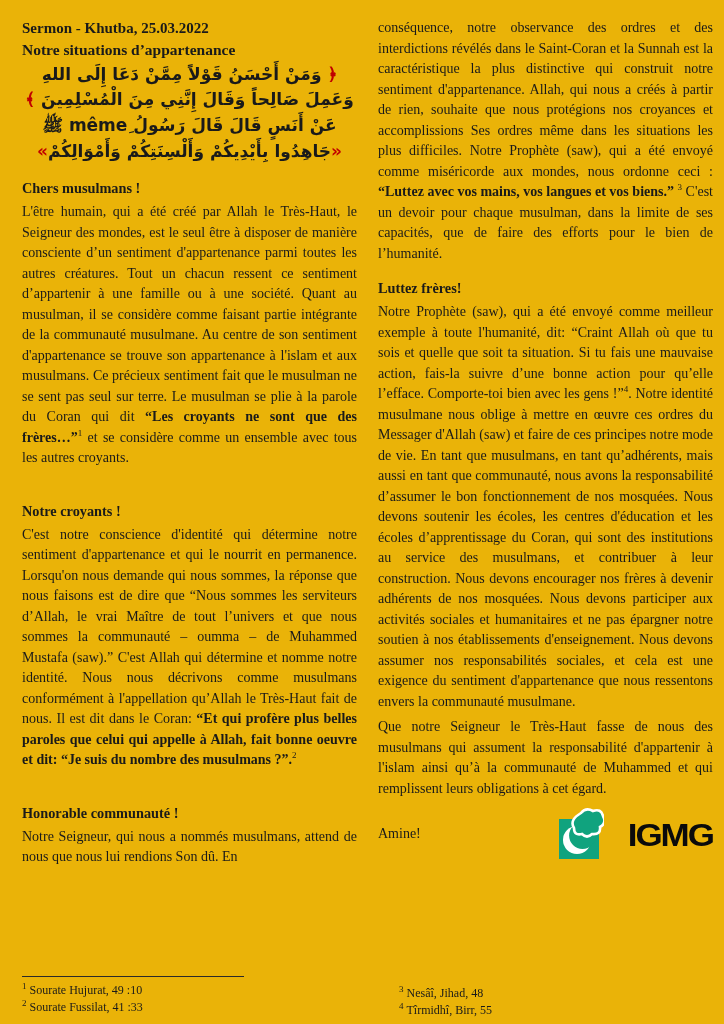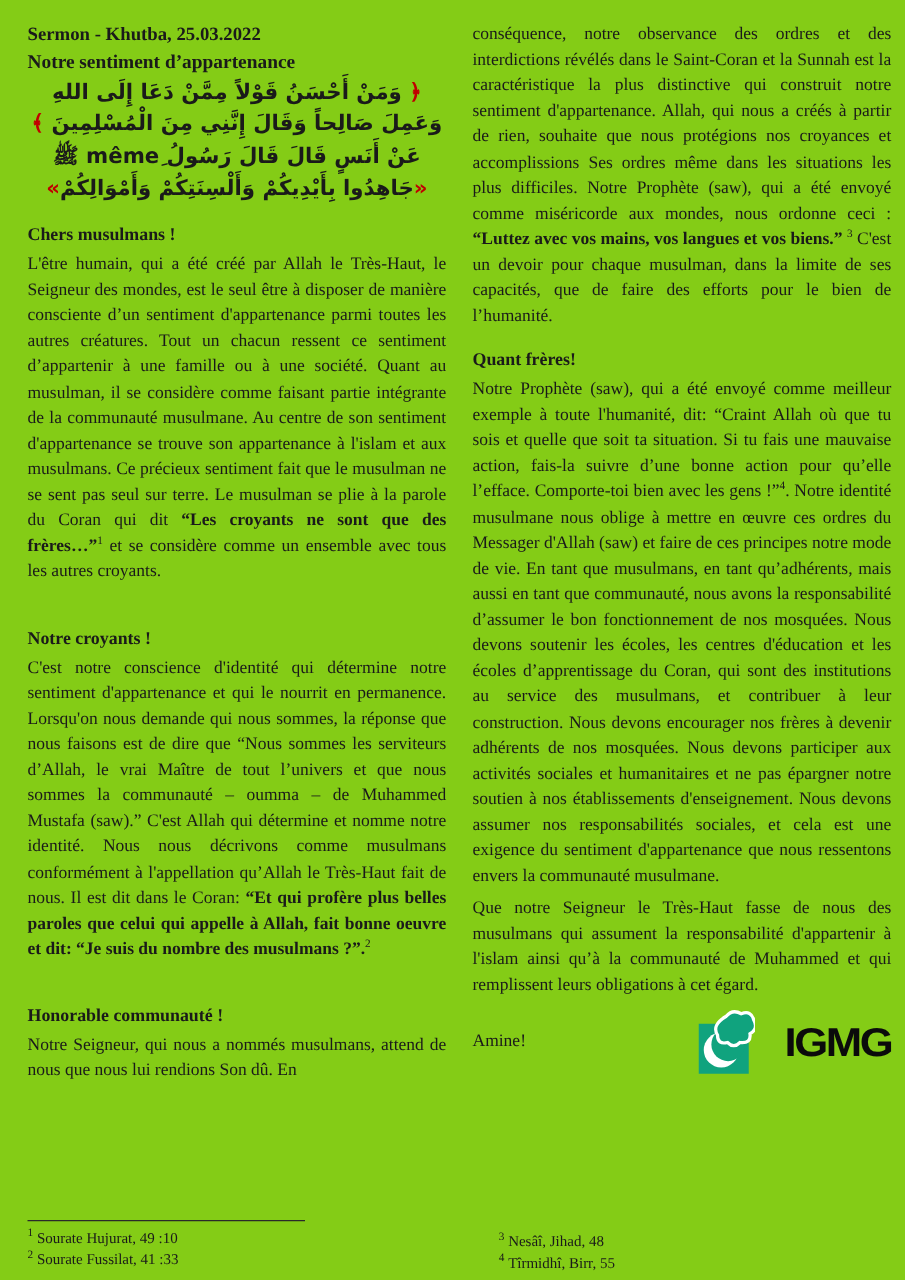--- a/index.html
+++ b/index.html
@@ -1,20 +1,20 @@
 <!DOCTYPE html>
 <html lang="fr" style="--accent-red: #C00000;"><head>
 <meta charset="utf-8">
 <style>
   :root { --accent-red:#C00000; --ink:#1a1a1a; }
   * { box-sizing:border-box; }
   html,body { margin:0; padding:0; background:#e8e8e8; }
   .page {
     position:relative; width:724px; height:1024px; margin:0 auto;
-    background:#84cc16; overflow:hidden;
+    background:#eab308; overflow:hidden;
     font-family:"Liberation Serif", serif; color:var(--ink);
   }
   .col { position:absolute; top:18px; width:335px; }
   .col-left  { left:22px; }
   .col-right { left:378px; }
 
   .doc-info  { font-size:15px; font-weight:600; line-height:21px; }
   .doc-title { font-size:15.5px; font-weight:bold; line-height:22px; }
 
   .arabic {
@@ -56,40 +56,40 @@
     transform:scaleY(0.92); line-height:1;
   }
 </style>
 </head>
 <body>
 
 <div class="page">
 
   <div class="col col-left">
     <div class="doc-info">Sermon - Khutba, 25.03.2022</div>
-    <div class="doc-title">Notre sentiment d’appartenance</div>
+    <div class="doc-title">Notre situations d’appartenance</div>
 
     <div class="arabic" dir="rtl"><span class="red">﴿ </span><span>وَمَنْ أَحْسَنُ قَوْلاً مِمَّنْ دَعَا إِلَى اللهِ وَعَمِلَ صَالِحاً وَقَالَ إِنَّنِي مِنَ الْمُسْلِمِينَ </span><span class="red">﴾</span></div>
     <div class="arabic" dir="rtl"><span>عَنْ أَنَسٍ قَالَ قَالَ رَسُولُ mêmeِ </span><span>ﷺ</span></div>
     <div class="arabic" dir="rtl"><span class="red">«</span><span>جَاهِدُوا بِأَيْدِيكُمْ وَأَلْسِنَتِكُمْ وَأَمْوَالِكُمْ</span><span class="red">»</span></div>
 
     <h3 class="sec-h first">Chers musulmans !</h3>
     <p class="body"><span>L'être humain, qui a été créé par Allah le Très-Haut, le Seigneur des mondes, est le seul être à disposer de manière consciente d’un sentiment d'appartenance parmi toutes les autres créatures. Tout un chacun ressent ce sentiment d’appartenir à une famille ou à une société. Quant au musulman, il se considère comme faisant partie intégrante de la communauté musulmane. Au centre de son sentiment d'appartenance se trouve son appartenance à l'islam et aux musulmans. Ce précieux sentiment fait que le musulman ne se sent pas seul sur terre. Le musulman se plie à la parole du Coran qui dit </span><span class="b">“Les croyants ne sont que des frères…”</span><sup>1</sup><span> et se considère comme un ensemble avec tous les autres croyants.</span></p>
 
     <h3 class="sec-h">Notre croyants !</h3>
     <p class="body"><span>C'est notre conscience d'identité qui détermine notre sentiment d'appartenance et qui le nourrit en permanence. Lorsqu'on nous demande qui nous sommes, la réponse que nous faisons est de dire que “Nous sommes les serviteurs d’Allah, le vrai Maître de tout l’univers et que nous sommes la communauté – oumma – de Muhammed Mustafa (saw).” C'est Allah qui détermine et nomme notre identité. Nous nous décrivons comme musulmans conformément à l'appellation qu’Allah le Très-Haut fait de nous. Il est dit dans le Coran: </span><span class="b">“Et qui profère plus belles paroles que celui qui appelle à Allah, fait bonne oeuvre et dit: “Je suis du nombre des musulmans ?”.</span><sup>2</sup></p>
 
     <h3 class="sec-h">Honorable communauté !</h3>
     <p class="body"><span>Notre Seigneur, qui nous a nommés musulmans, attend de nous que nous lui rendions Son dû. En</span></p>
   </div>
 
   <div class="col col-right">
     <p class="body"><span>conséquence, notre observance des ordres et des interdictions révélés dans le Saint-Coran et la Sunnah est la caractéristique la plus distinctive qui construit notre sentiment d'appartenance. Allah, qui nous a créés à partir de rien, souhaite que nous protégions nos croyances et accomplissions Ses ordres même dans les situations les plus difficiles. Notre Prophète (saw), qui a été envoyé comme miséricorde aux mondes, nous ordonne ceci : </span><span class="b">“Luttez avec vos mains, vos langues et vos biens.”</span><span> </span><sup>3</sup><span> C'est un devoir pour chaque musulman, dans la limite de ses capacités, que de faire des efforts pour le bien de l’humanité.</span></p>
 
-    <h3 class="sec-h tight">Quant frères!</h3>
+    <h3 class="sec-h tight">Luttez frères!</h3>
     <p class="body"><span>Notre Prophète (saw), qui a été envoyé comme meilleur exemple à toute l'humanité, dit: “Craint Allah où que tu sois et quelle que soit ta situation. Si tu fais une mauvaise action, fais-la suivre d’une bonne action pour qu’elle l’efface. Comporte-toi bien avec les gens !”</span><sup>4</sup><span>. Notre identité musulmane nous oblige à mettre en œuvre ces ordres du Messager d'Allah (saw) et faire de ces principes notre mode de vie. En tant que musulmans, en tant qu’adhérents, mais aussi en tant que communauté, nous avons la responsabilité d’assumer le bon fonctionnement de nos mosquées. Nous devons soutenir les écoles, les centres d'éducation et les écoles d’apprentissage du Coran, qui sont des institutions au service des musulmans, et contribuer à leur construction. Nous devons encourager nos frères à devenir adhérents de nos mosquées. Nous devons participer aux activités sociales et humanitaires et ne pas épargner notre soutien à nos établissements d'enseignement. Nous devons assumer nos responsabilités sociales, et cela est une exigence du sentiment d'appartenance que nous ressentons envers la communauté musulmane.</span></p>
     <p class="body"><span>Que notre Seigneur le Très-Haut fasse de nous des musulmans qui assument la responsabilité d'appartenir à l'islam ainsi qu’à la communauté de Muhammed et qui remplissent leurs obligations à cet égard.</span></p>
 
     <div class="amine-row">
       <span class="amine">Amine!</span>
       <div class="logo">
         <svg width="46" height="52" viewBox="0 0 46 52" aria-hidden="true">
           <rect x="1" y="11" width="40" height="40" fill="#10A37E"></rect>
           <circle cx="19" cy="32" r="14" fill="#ffffff"></circle>
           <circle cx="24.5" cy="27.5" r="13.4" fill="#10A37E"></circle>

